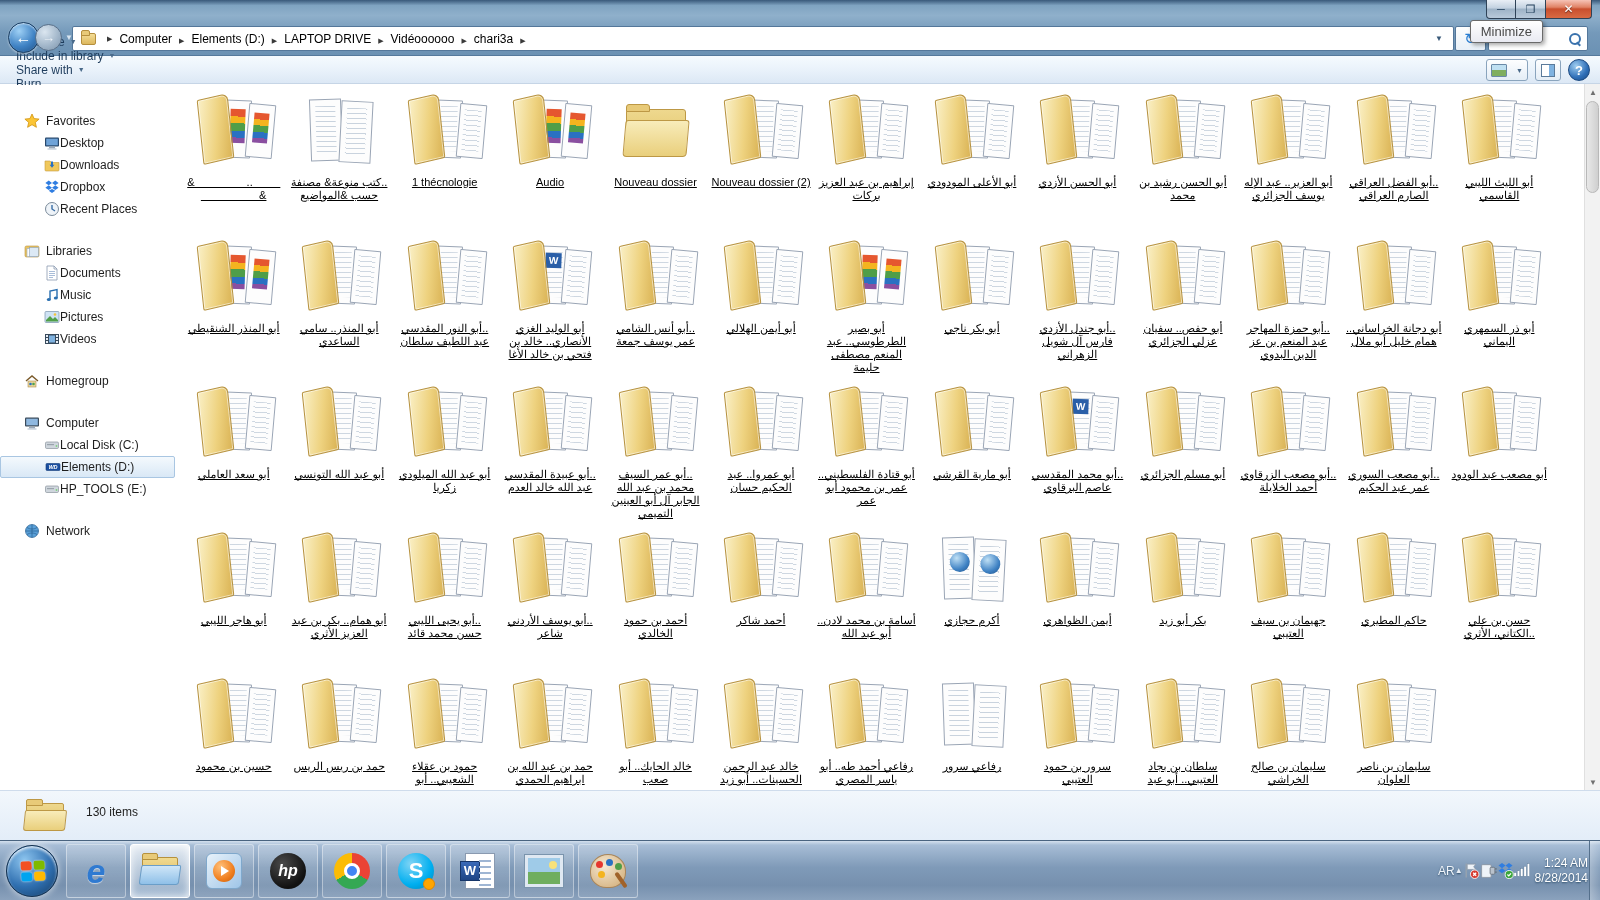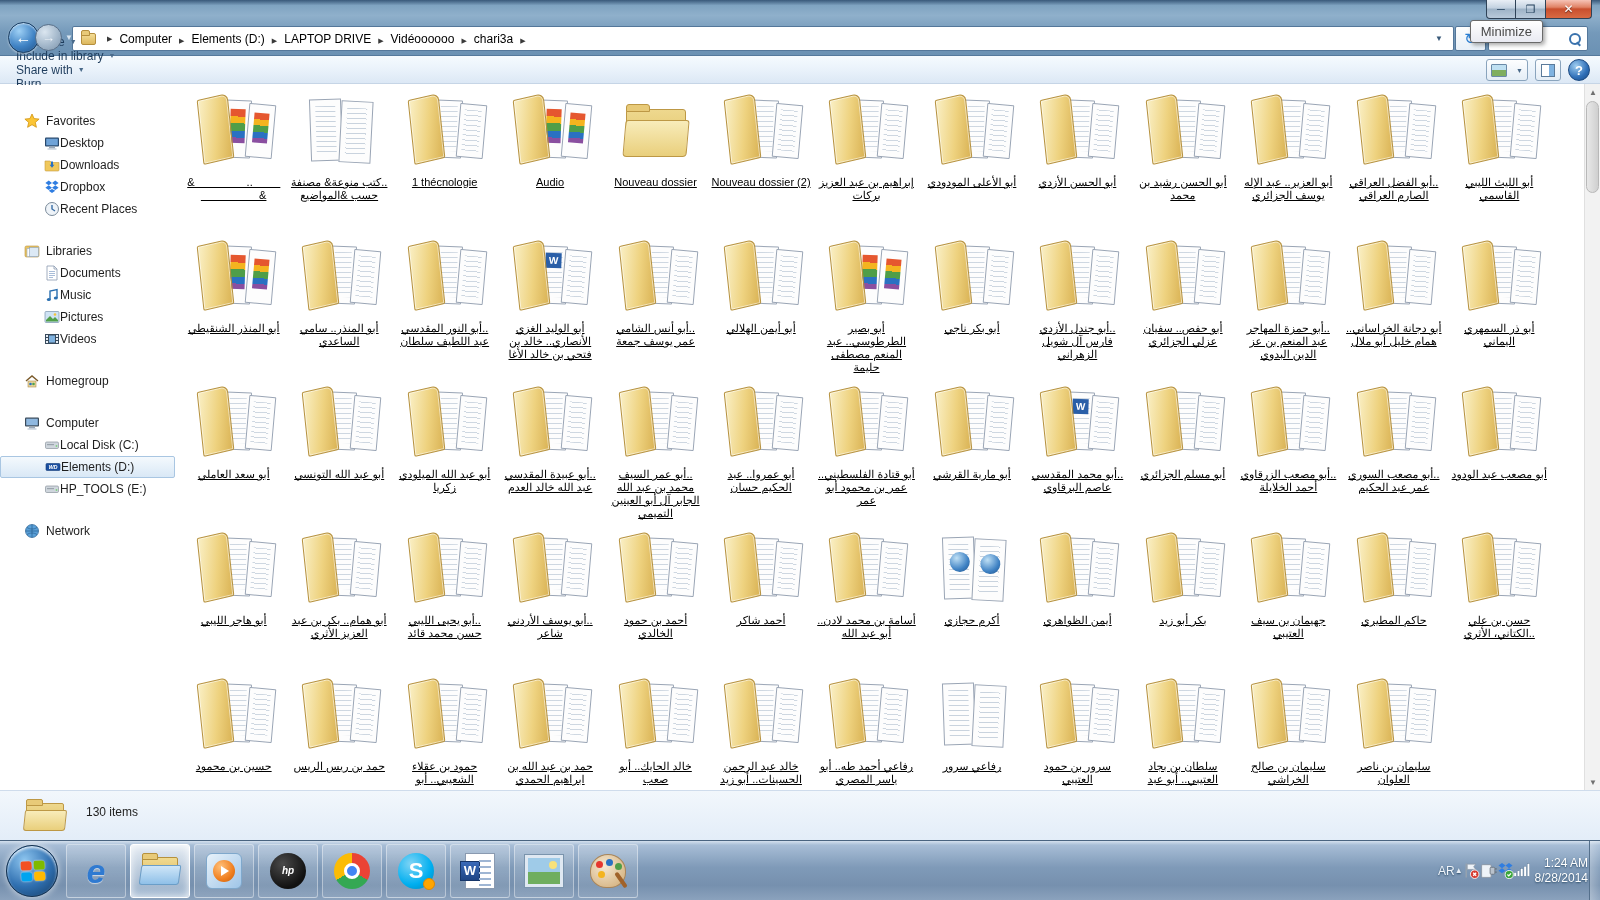--- a/index.html
+++ b/index.html
@@ -138,21 +138,21 @@
   .app.active { background:linear-gradient(rgba(255,255,255,.7),rgba(205,225,245,.4)); border-color:#fff; box-shadow:inset 0 0 8px rgba(255,255,255,.9); }
   .ie { font-size:34px; font-weight:bold; font-style:italic; color:#2f7ad1; text-shadow:0 1px 1px rgba(255,255,255,.6); line-height:1; }
   .xf { position:relative; width:40px; height:32px; }
   .xf .xb { position:absolute; left:2px; top:2px; width:36px; height:26px; background:linear-gradient(#f0da90,#ddb85e); border:1px solid #b6913d; border-radius:2px; }
   .xf .xb::before { content:""; position:absolute; left:-1px; top:-5px; width:14px; height:5px; background:#e8ca78; border:1px solid #b6913d; border-radius:2px 2px 0 0; }
   .xf .xfr { position:absolute; left:0; top:10px; width:40px; height:20px; background:linear-gradient(#cfe6f8,#8fc0e8); border:1px solid #6a9ec8; border-radius:2px 2px 3px 3px; transform:skewX(-8deg); }
   .wmp { width:36px; height:36px; border-radius:6px; background:linear-gradient(135deg,#e8f2fa,#9fc5e8); border:1px solid #7fa8cc; display:flex; align-items:center; justify-content:center; }
   .wmp .play { width:22px; height:22px; border-radius:50%; background:radial-gradient(circle at 35% 30%,#ffc07a,#f07f1f 60%,#c65d0a); position:relative; }
   .wmp .play::after { content:""; position:absolute; left:8px; top:6px; border-left:8px solid #fff; border-top:5px solid transparent; border-bottom:5px solid transparent; }
   .hp { width:36px; height:36px; border-radius:50%; background:radial-gradient(circle at 35% 30%,#4a4a4a,#111 70%); color:#fff;
-    font-size:10px; font-weight:bold; font-style:italic; display:flex; align-items:center; justify-content:center; }
+    font-size:16px; font-weight:bold; font-style:italic; display:flex; align-items:center; justify-content:center; }
   .chrome { width:36px; height:36px; border-radius:50%; background:conic-gradient(#ea4335 0deg 120deg,#34a853 120deg 240deg,#fbbc05 240deg 360deg); position:relative; }
   .chrome .cc { position:absolute; left:10px; top:10px; width:16px; height:16px; border-radius:50%; background:#4285f4; border:3px solid #fff; }
   .skype { width:36px; height:36px; border-radius:50%; background:radial-gradient(circle at 35% 30%,#7fd4f5,#00aff0 60%,#0084b8); color:#fff;
     font-size:22px; font-weight:bold; display:flex; align-items:center; justify-content:center; position:relative; }
   .skype .dot { position:absolute; right:-1px; bottom:-1px; width:12px; height:12px; border-radius:50%; background:#ffa500; border:1px solid #e08800; }
   .wordic { width:30px; height:36px; background:#fff; border:1px solid #8a9ab0; position:relative; }
   .wordic .wbar { position:absolute; left:-6px; top:7px; width:20px; height:20px; background:linear-gradient(#3a6ab8,#1e4585); color:#fff; font-size:13px; font-weight:bold; display:flex; align-items:center; justify-content:center; border:1px solid #16366a; }
   .wordic .wl { position:absolute; right:3px; top:6px; width:12px; height:26px; background:repeating-linear-gradient(180deg,#9fb6d4 0 2px,transparent 2px 6px); }
   .photo { width:38px; height:32px; border:3px solid #dfe8f2; outline:1px solid #7a94ad; position:relative; overflow:hidden; background:linear-gradient(#9fcbe8 55%,#6fae5f 55%); }
   .photo::after { content:""; position:absolute; right:3px; top:3px; width:8px; height:8px; border-radius:50%; background:#f8e27a; }

